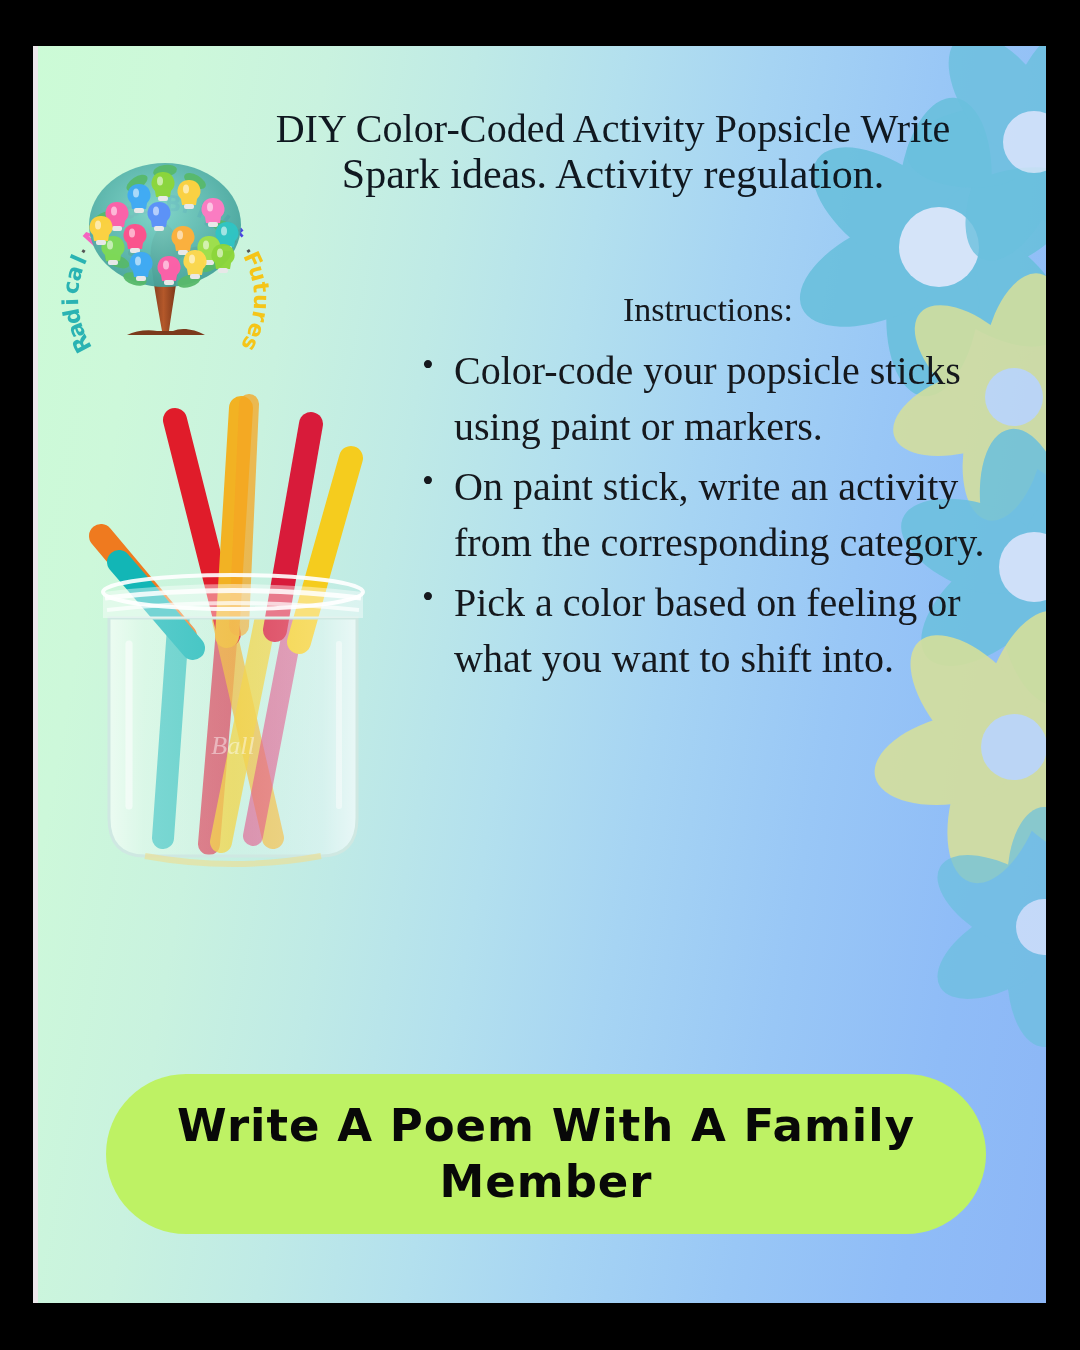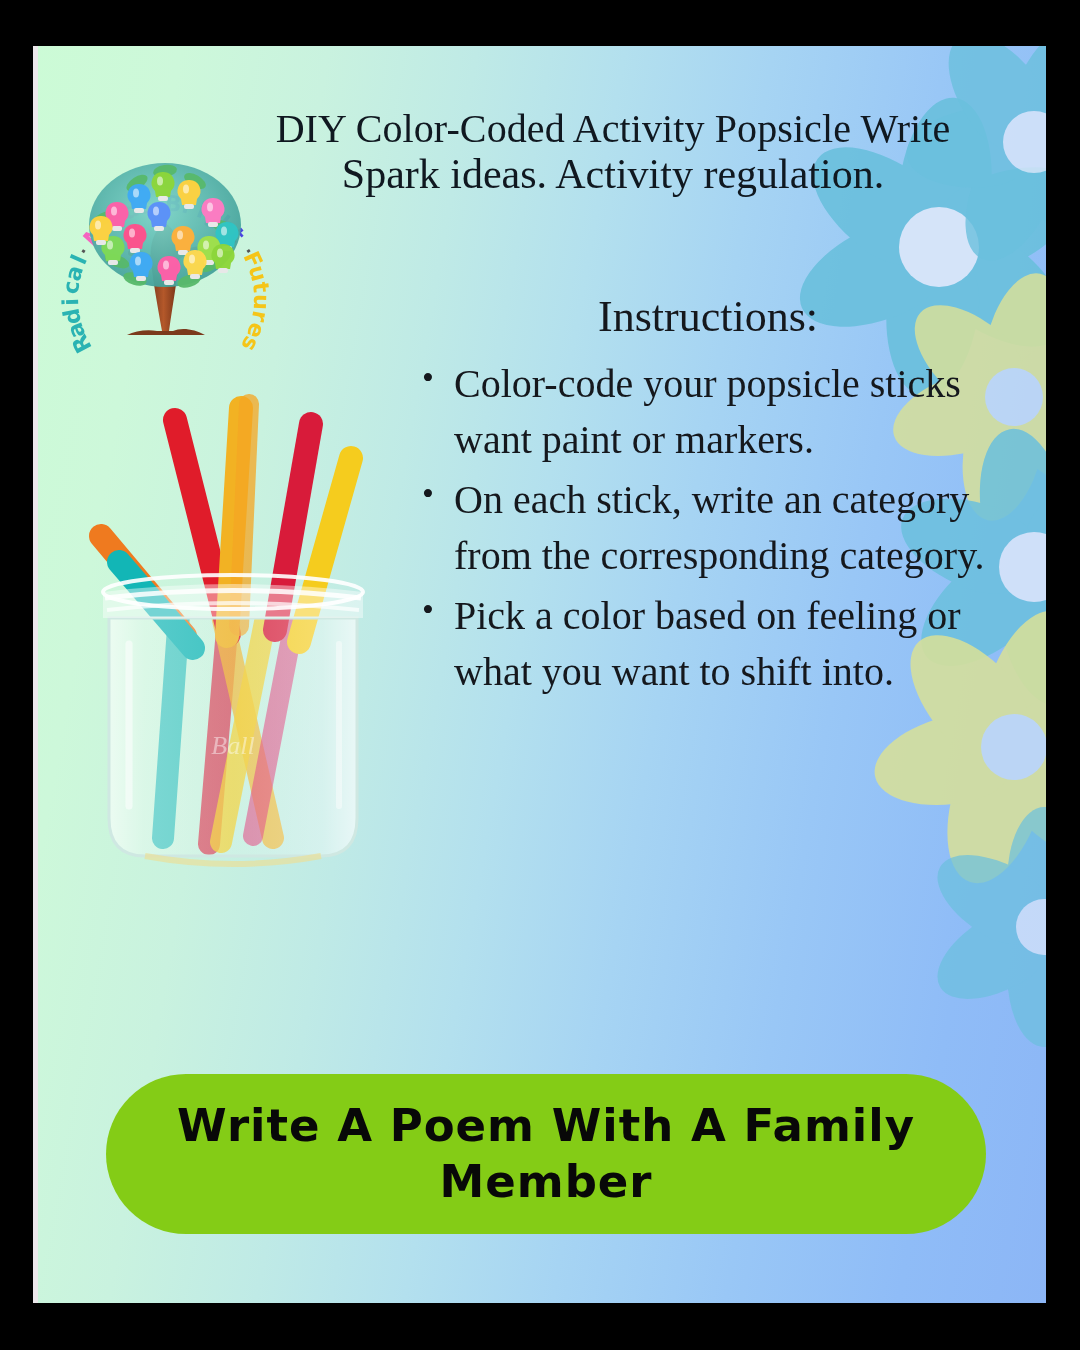--- a/index.html
+++ b/index.html
@@ -75,41 +75,41 @@
     text-align:center; color:#101820;
     line-height:1.13;
   }
   #headline .l1 { font-size:40px; letter-spacing:.1px; }
   #headline .l2 { font-size:42px; }
   
   #instructions {
     position:absolute; left:375px; top:245px; width:600px;
     color:#15181d;
   }
-  #instr-title { text-align:center; font-size:44px; margin-bottom:14px; }
+  #instr-title { text-align:center; font-size:34px; margin-bottom:14px; }
   #instr-list { list-style:none; }
   #instr-list li {
     position:relative;
     font-size:40px;
     line-height:1.40;
     padding-left:46px;
     margin-bottom:4px;
   }
   #instr-list li::before {
     content:"\2022";
     position:absolute; left:14px; top:-2px;
     font-size:34px;
   }
   
   #jar-photo { position:absolute; left:30px; top:340px; width:340px; height:510px; }
   
   #cta {
     position:absolute; left:73px; top:1028px;
     width:880px; height:160px;
-    background:#84cc16;
+    background:#bef264;
     border-radius:80px;
     display:flex; align-items:center; justify-content:center;
     text-align:center;
   }
   #cta-label {
     font-family:"DejaVu Sans", sans-serif;
     font-weight:bold;
     font-size:45px;
     color:#080808;
     line-height:1.25;
@@ -346,22 +346,22 @@
 
     <path d="M66 258 L66 420" stroke="#ffffff" stroke-width="7" opacity="0.55" stroke-linecap="round"></path>
     <path d="M276 258 L276 420" stroke="#ffffff" stroke-width="6" opacity="0.45" stroke-linecap="round"></path>
     <text x="170" y="368" text-anchor="middle" font-family="Liberation Serif, serif" font-size="26" fill="#ffffff" opacity="0.45" font-style="italic">Ball</text>
     <path d="M82 470 Q170 486 258 470" stroke="#e9e09a" stroke-width="6" fill="none" opacity="0.7"></path>
   </svg>
 
   <div id="instructions">
     <div id="instr-title">Instructions:</div>
     <ul id="instr-list">
-        <li>Color-code your popsicle sticks want paint or markers.</li>
-        <li>On each stick, write an category from the corresponding category.</li>
+        <li>Color-code your popsicle sticks using paint or markers.</li>
+        <li>On paint stick, write an activity from the corresponding category.</li>
         <li>Pick a color based on feeling or what you want to shift into.</li>
       </ul>
   </div>
 
   <div id="cta">
     <span id="cta-label">Write A Poem With A Family Member</span>
   </div>
 
 </div>
 

